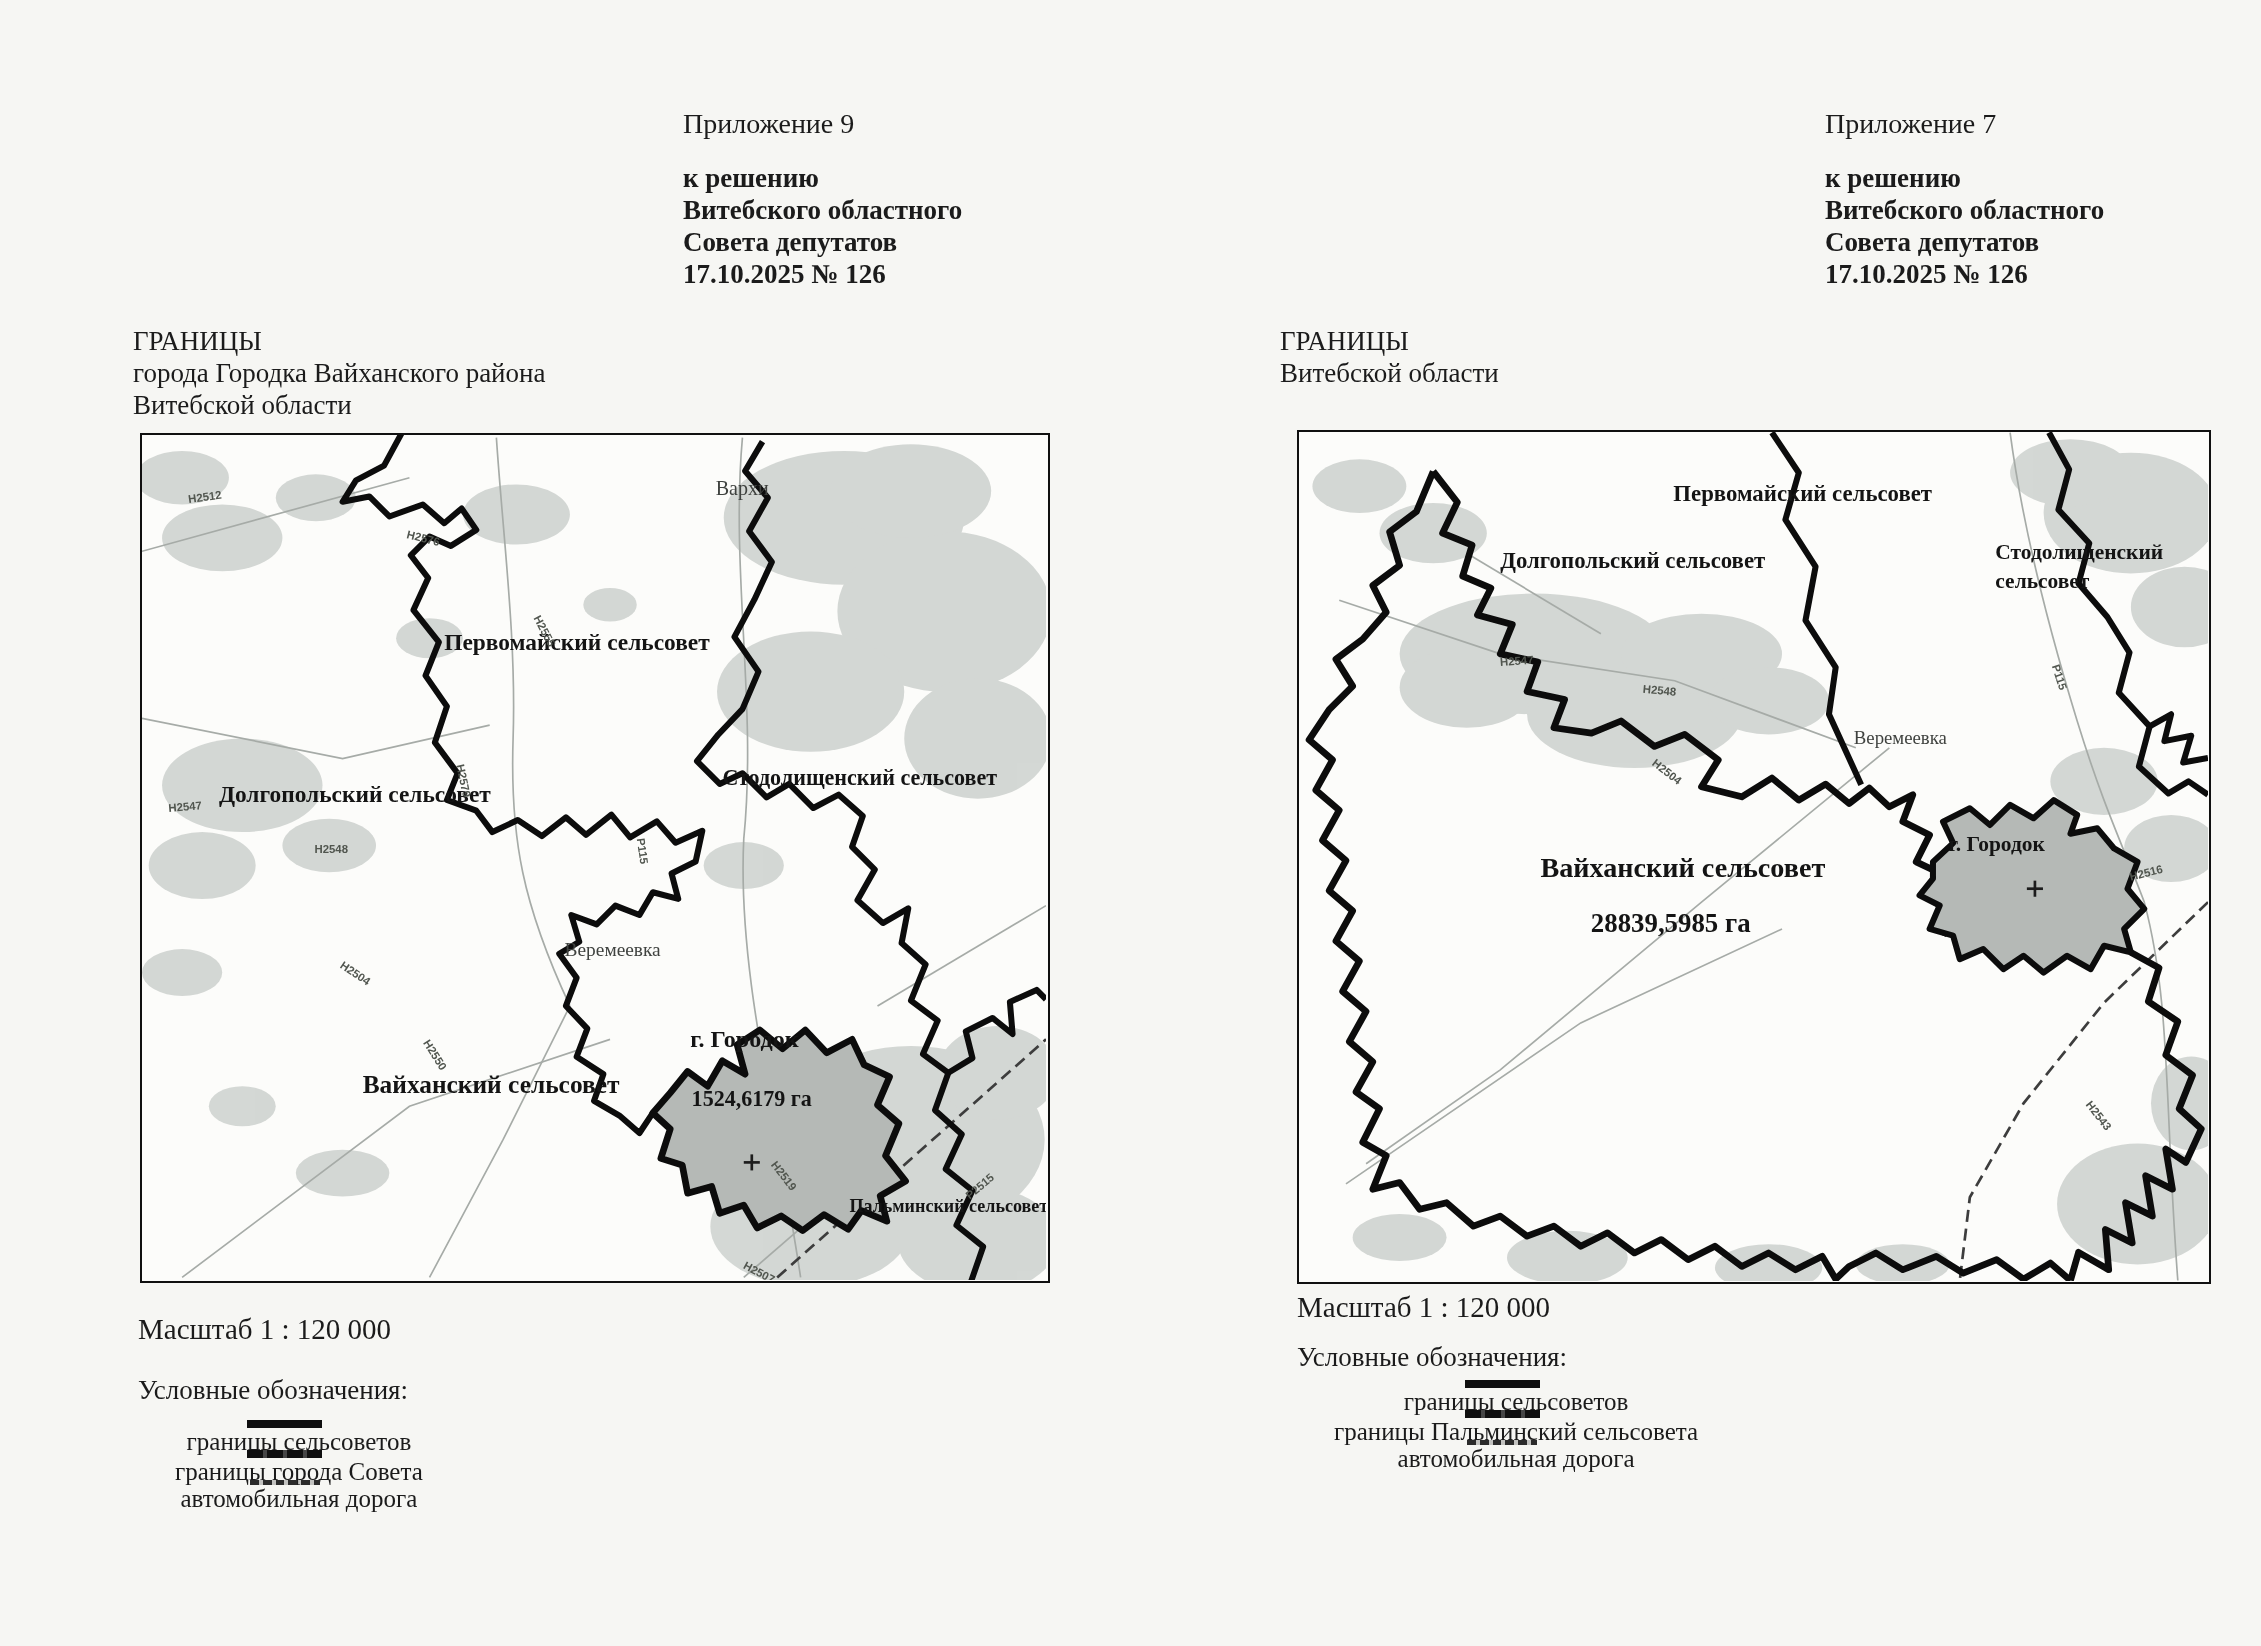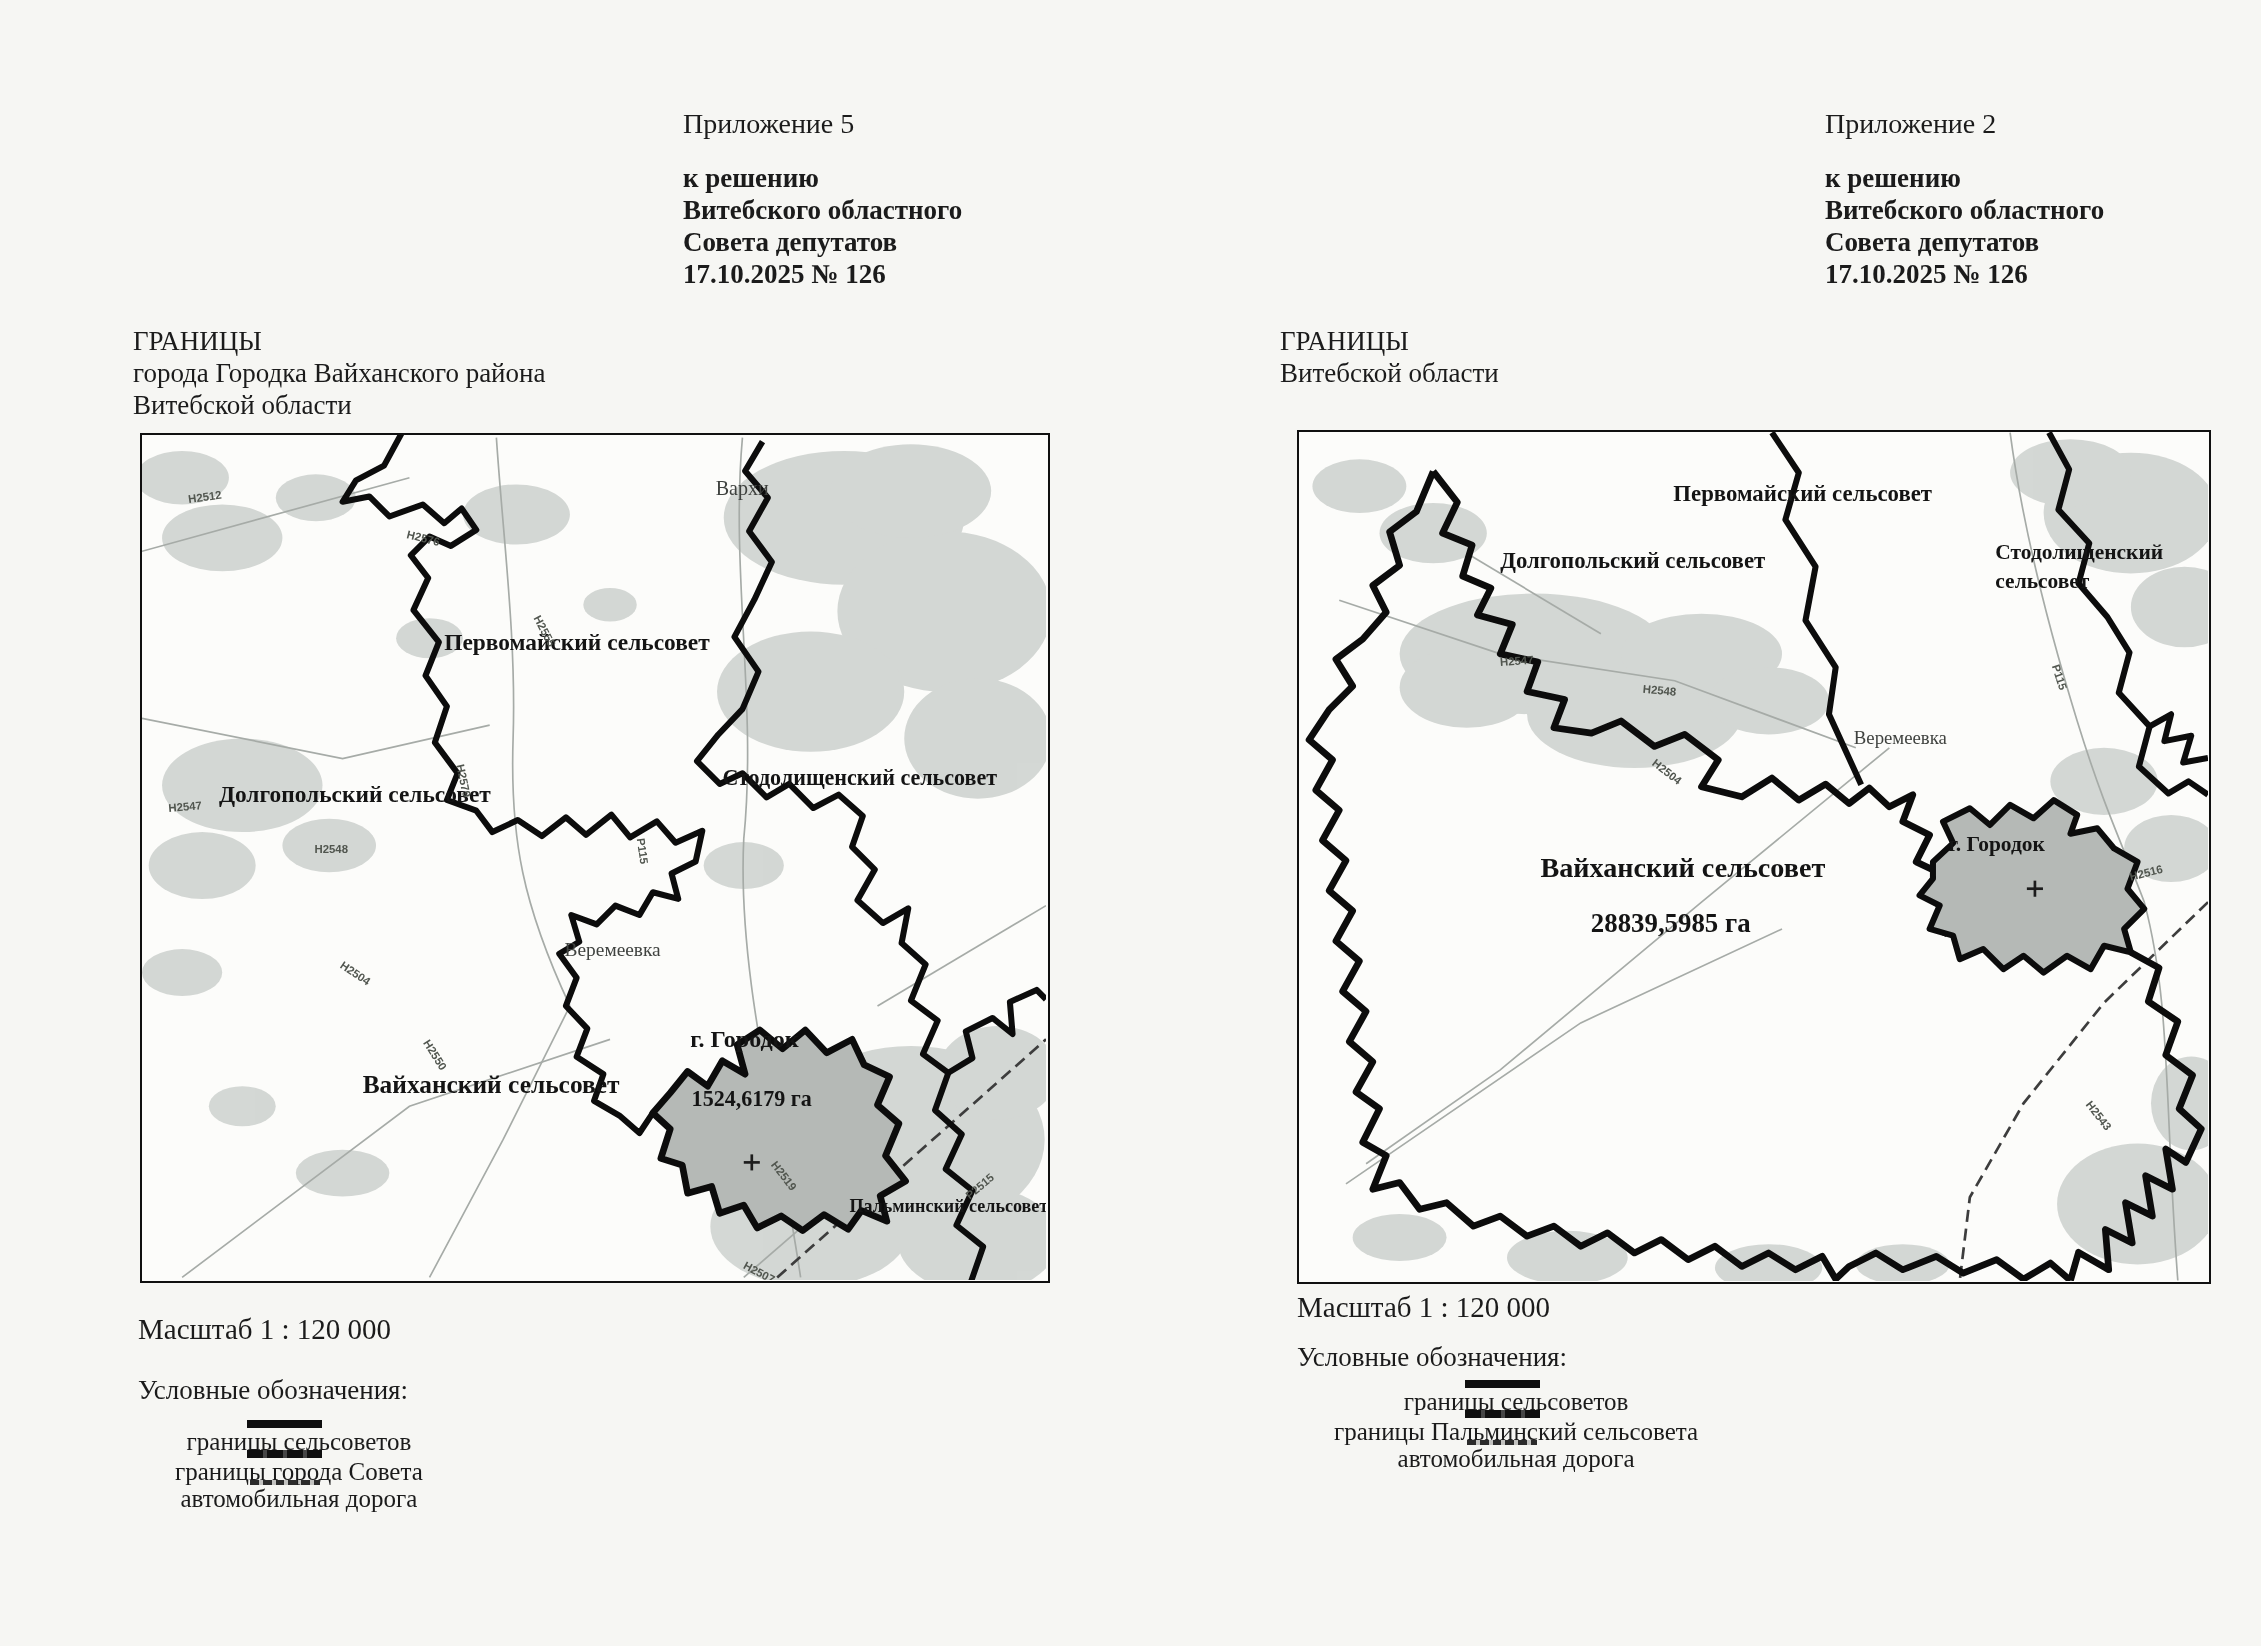--- a/index.html
+++ b/index.html
@@ -30,31 +30,31 @@
   .sw-road{width:70px;height:5.4px;background:repeating-linear-gradient(90deg,#2b2b2b 0 8.8px,rgba(40,40,40,.25) 8.8px 12.8px);}
   svg{display:block;}
   .blbl{font-family:"Liberation Serif",serif;font-weight:bold;fill:#141414;}
   .nlbl{font-family:"Liberation Serif",serif;fill:#3f423f;}
   .rlbl{font-family:"Liberation Sans",sans-serif;font-weight:bold;fill:#51564f;font-size:17px;}
 </style>
 </head>
 <body>
 
 <div class="abs" style="left:683px;top:108px;">
-  <div class="hdr-appendix">Приложение 5</div>
+  <div class="hdr-appendix">Приложение 9</div>
   <div class="hdr-lines" style="margin-top:21.6px;">
     <div>к решению</div>
     <div>Витебского областного</div>
     <div>Совета депутатов</div>
     <div>17.10.2025 № 126</div>
   </div>
 </div>
 
 <div class="abs" style="left:1825px;top:108px;">
-  <div class="hdr-appendix">Приложение 2</div>
+  <div class="hdr-appendix">Приложение 7</div>
   <div class="hdr-lines" style="margin-top:21.6px;">
     <div>к решению</div>
     <div>Витебского областного</div>
     <div>Совета депутатов</div>
     <div>17.10.2025 № 126</div>
   </div>
 </div>
 
 <div class="abs doc-title" style="left:133px;top:325px;">
   <div>ГРАНИЦЫ</div>

